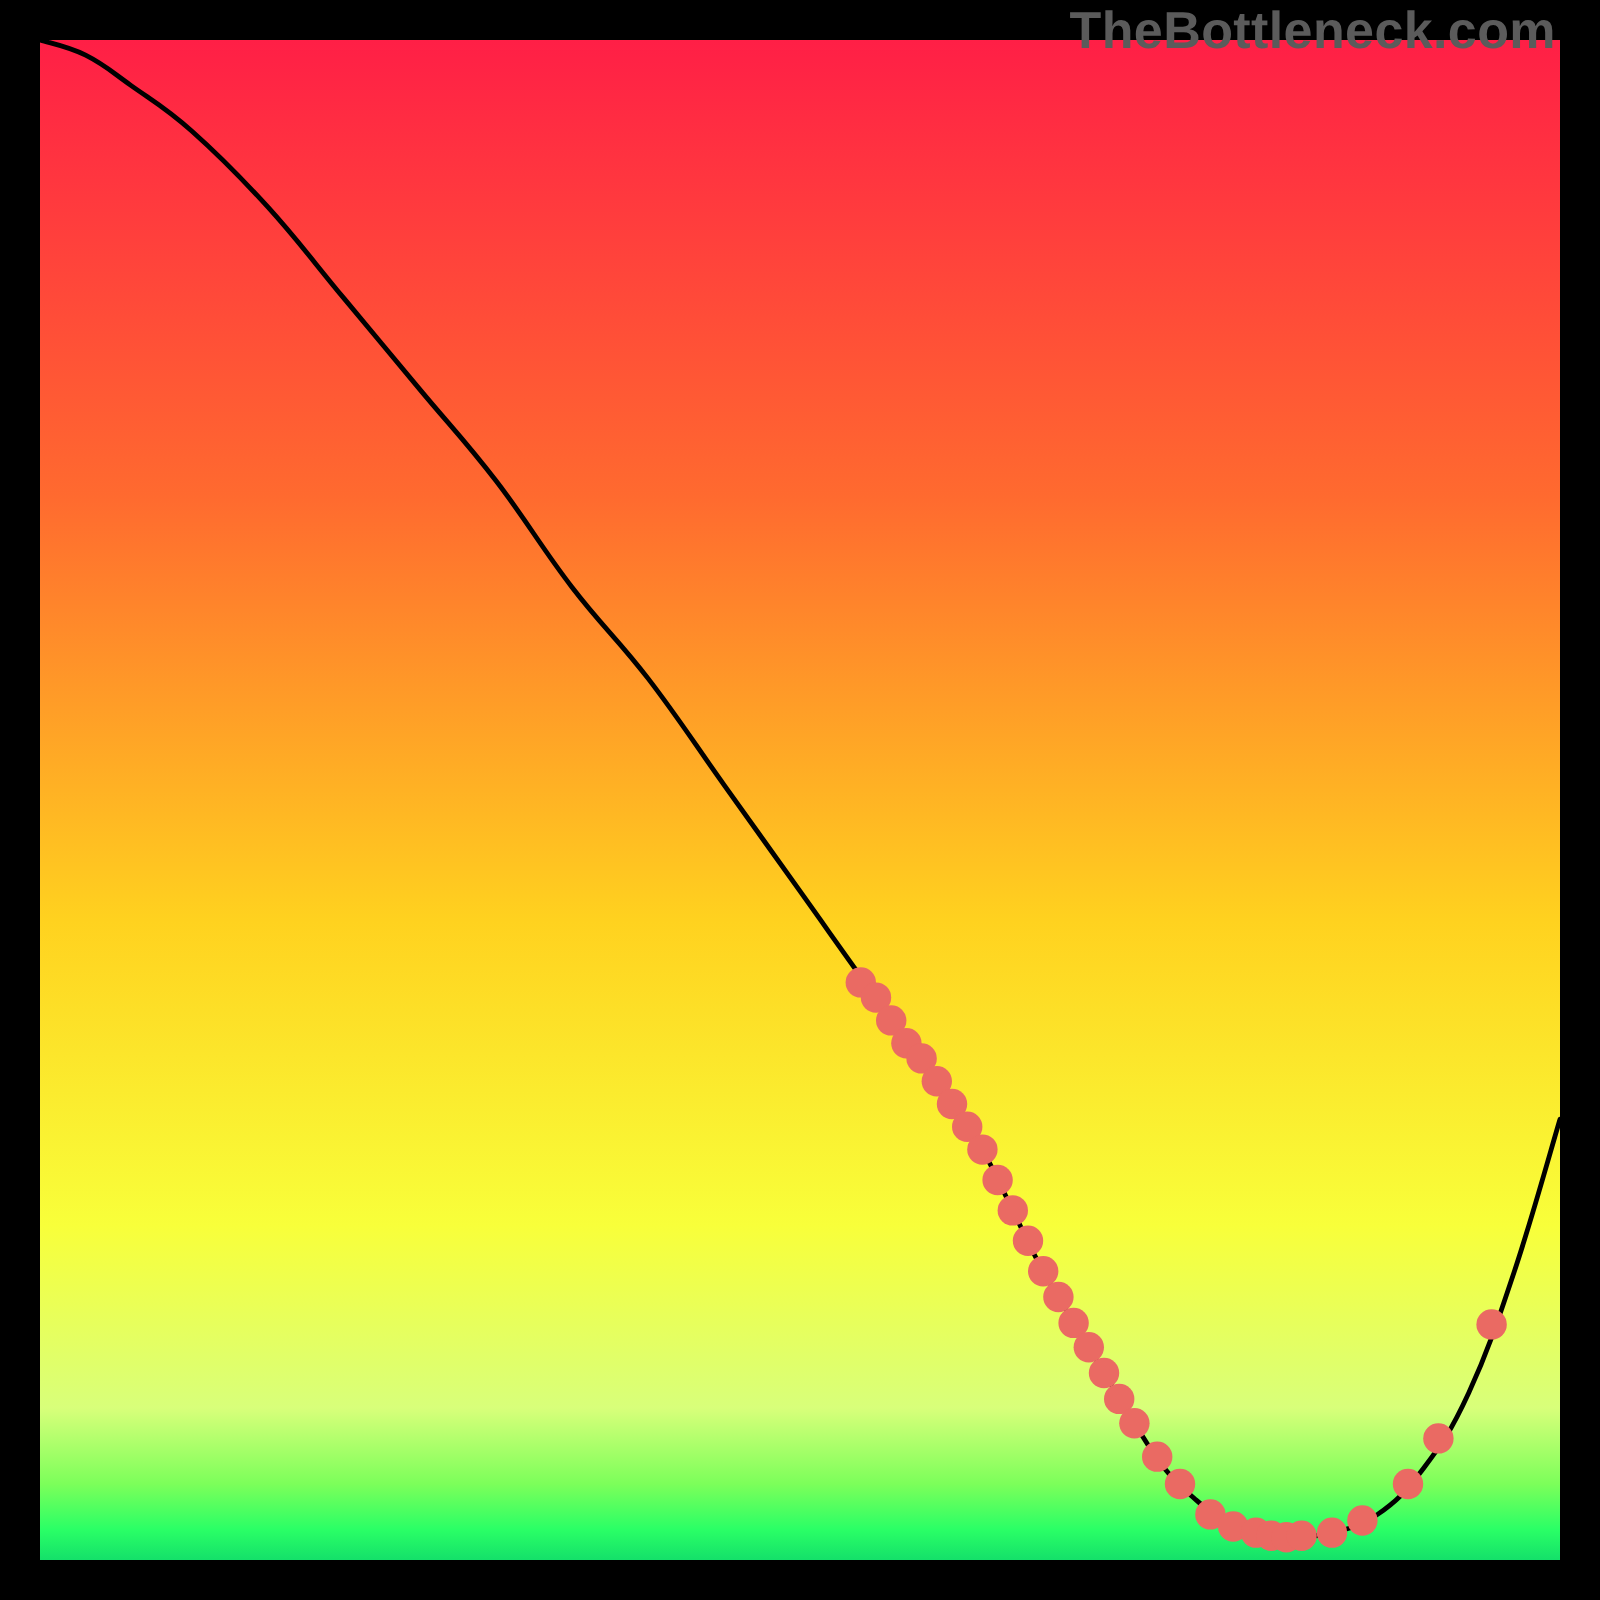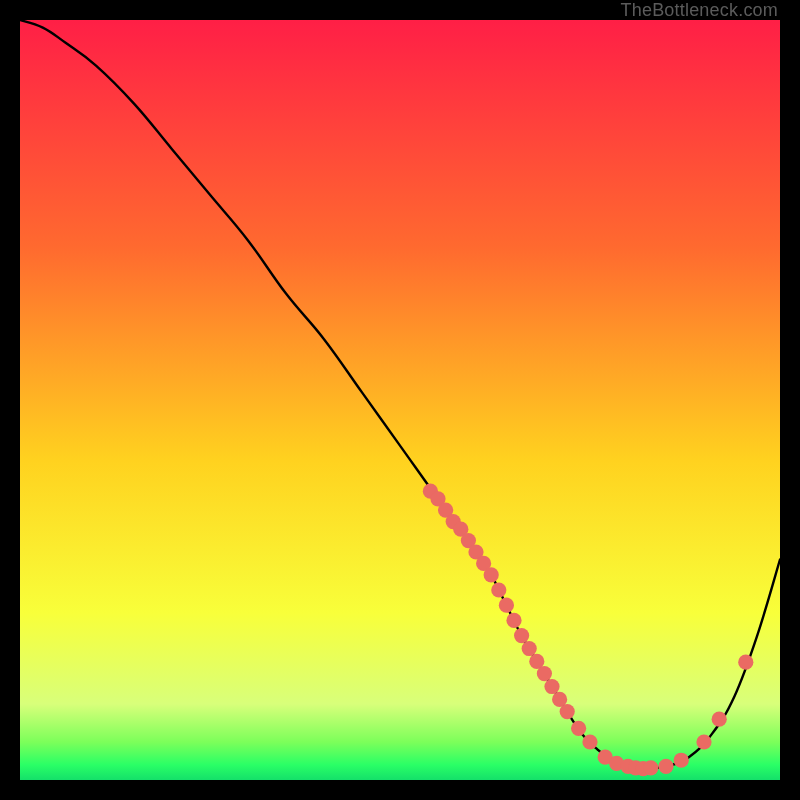--- a/index.html
+++ b/index.html
@@ -23,24 +23,24 @@
     left: 0;
     top: 0;
     width: 760px;
     height: 760px;
   }
   .watermark {
     position: absolute;
     top: 0px;
     right: 22px;
     font-family: Arial, Helvetica, sans-serif;
-    font-size: 18px;
+    font-size: 26px;
     color: #5b5b5b;
     letter-spacing: 0.2px;
-    font-weight: 400;
+    font-weight: 700;
   }
   svg {
     display: block;
   }
 </style>
 </head>
 <body>
 
 <div class="frame">
   <svg class="plot" viewBox="0 0 760 760" preserveAspectRatio="none">

